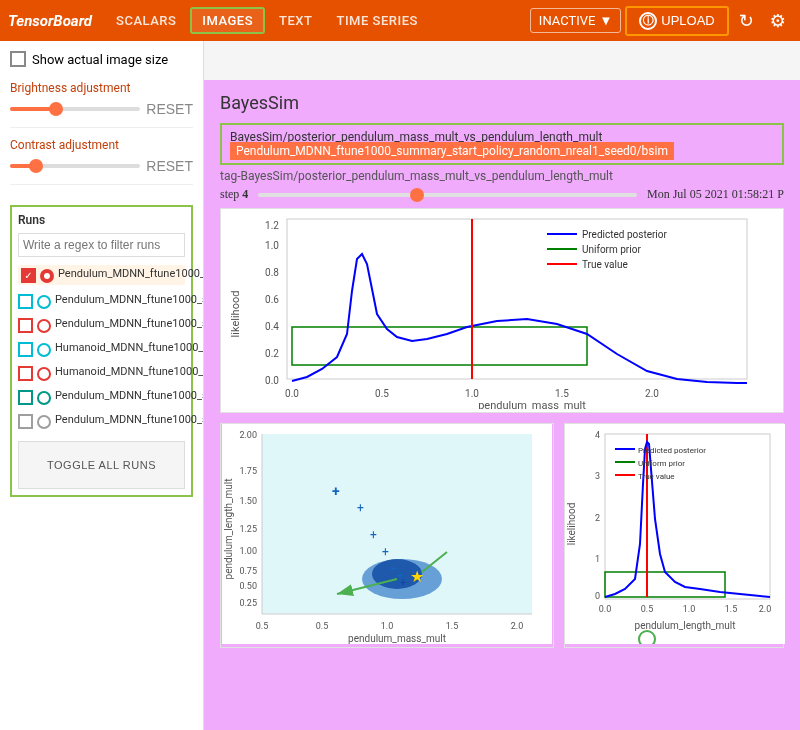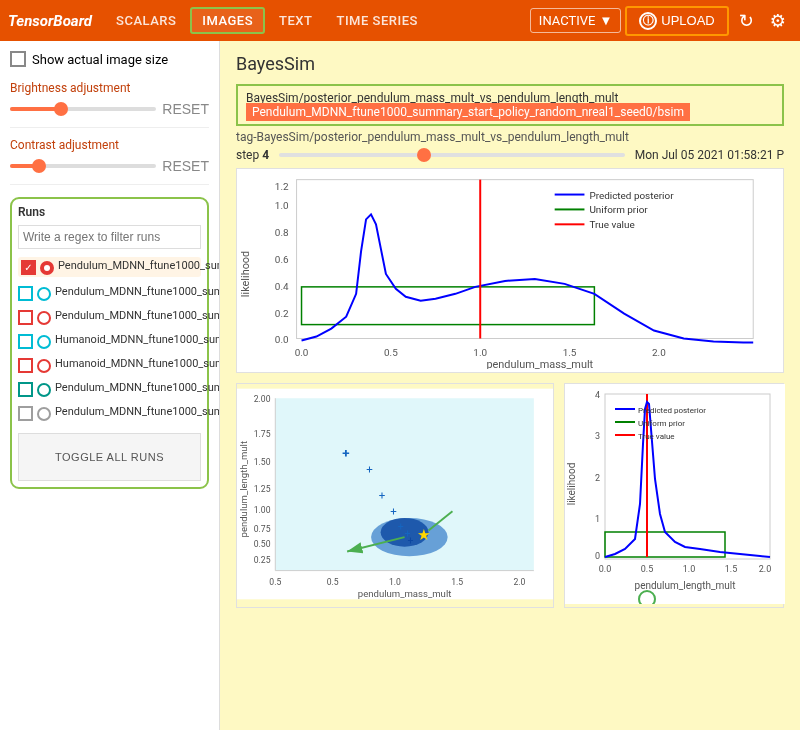--- a/index.html
+++ b/index.html
@@ -71,21 +71,21 @@
     }
 
     
     .main-layout {
       display: flex;
       height: calc(730px - 41px);
     }
 
     
     .sidebar {
-      width: 220px;
+      width: 204px;
       background: white;
       border-right: 1px solid #ddd;
       padding: 10px;
       overflow-y: auto;
       flex-shrink: 0;
     }
     .checkbox-row {
       display: flex;
       align-items: center;
       gap: 6px;
@@ -134,23 +134,23 @@
       font-size: 14px;
       color: #888;
       cursor: pointer;
       background: none;
       border: none;
     }
     .divider { border: none; border-top: 1px solid #eee; margin: 10px 0; }
 
     .runs-section {
       border: 2px solid #8bc34a;
-      border-radius: 9px;
+      border-radius: 0;
       padding: 6px;
-      margin-top: 12px;
+      margin-top: 20px;
     }
     .runs-title {
       font-size: 12px;
       font-weight: 600;
       color: #333;
       margin-bottom: 6px;
     }
     .runs-filter {
       width: 100%;
       border: 1px solid #ddd;
@@ -233,23 +233,24 @@
       font-size: 11px;
       cursor: pointer;
       color: #555;
       margin-top: 4px;
       letter-spacing: 0.5px;
     }
 
     
     .content {
       flex: 1;
-      background: #fef9c3;
+      background: #f0abfc;
       overflow-y: auto;
       padding: 12px 16px;
+      margin-top: 39px;
     }
     .content-title {
       font-size: 18px;
       color: #333;
       margin-bottom: 10px;
     }
     .run-path-box {
       border: 2px solid #8bc34a;
       padding: 5px 8px;
       margin-bottom: 4px;
@@ -266,20 +267,21 @@
       font-size: 12px;
       color: #555;
     }
     .step-info {
       display: flex;
       justify-content: space-between;
       align-items: center;
       margin: 4px 0 6px 0;
       font-size: 12px;
       color: #333;
+      font-family: Liberation Serif, serif;
     }
     .step-slider {
       flex: 1;
       height: 4px;
       background: #e0e0e0;
       border-radius: 2px;
       margin: 0 10px;
       position: relative;
     }
     .step-thumb {

